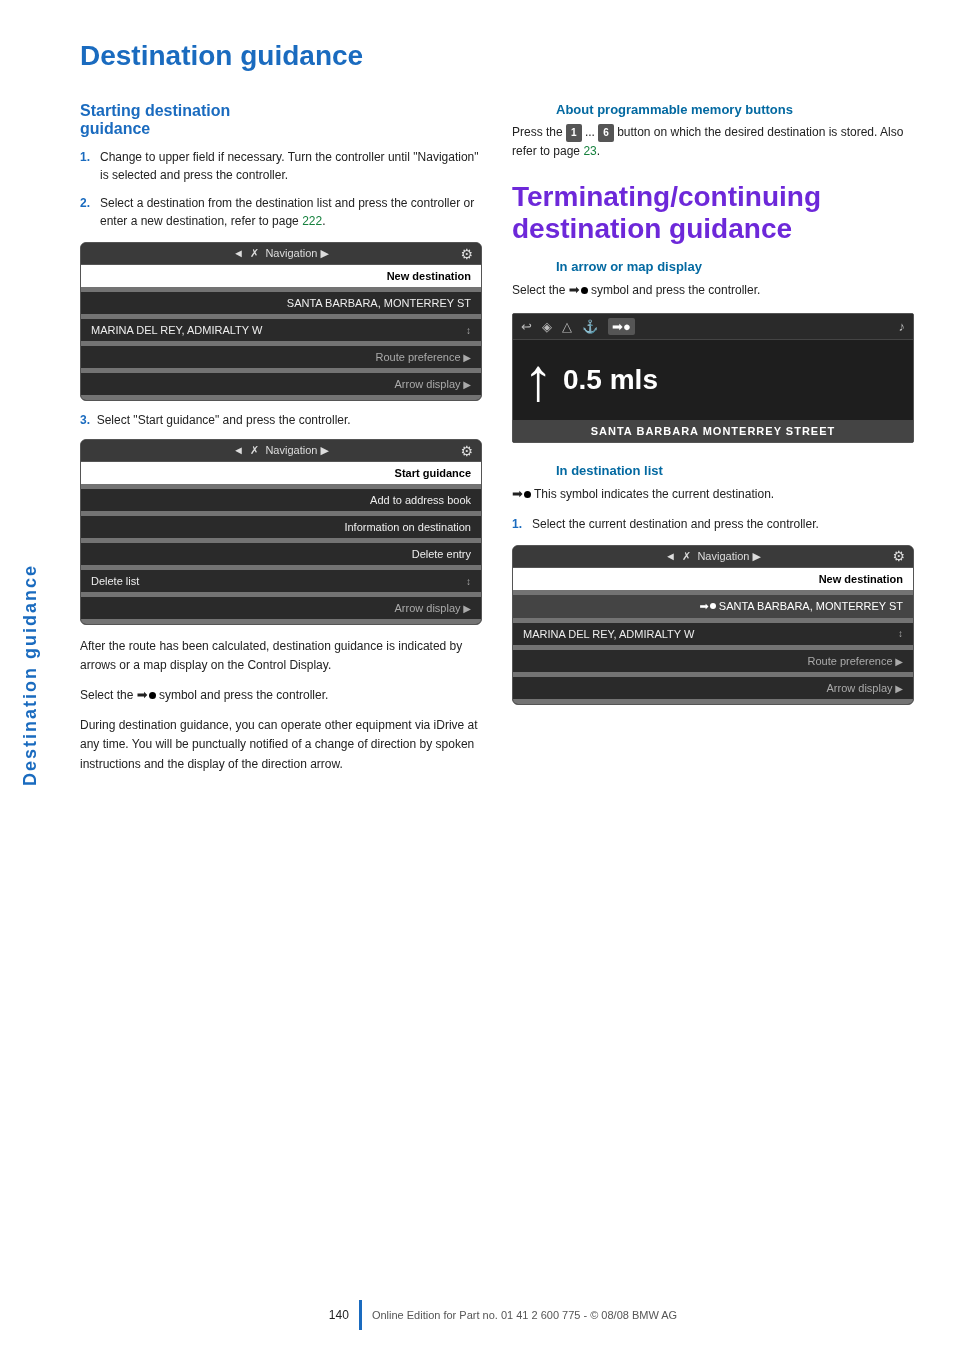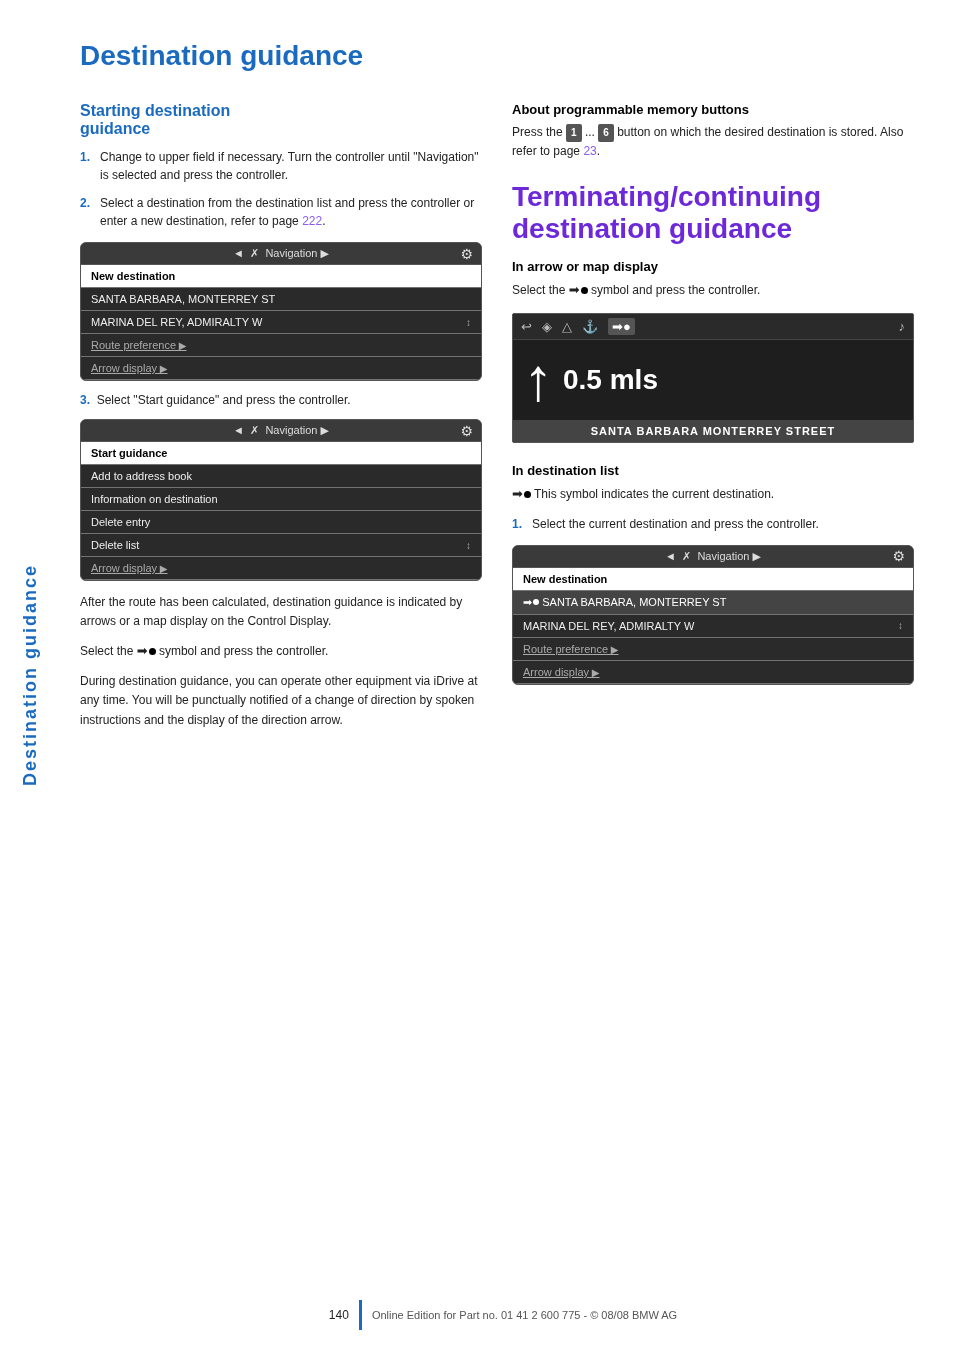--- a/index.html
+++ b/index.html
@@ -63,22 +63,23 @@
     .section-heading {
       font-size: 16px;
       font-weight: bold;
       color: #1a6bbf;
       margin-bottom: 10px;
     }
 
     .section-heading-small {
       font-size: 13px;
       font-weight: bold;
-      color: #000000;
+      color: #0369a1;
       margin-bottom: 6px;
+      margin-left: 44px;
     }
 
     
     .numbered-list {
       list-style: none;
       padding: 0;
     }
 
     .numbered-list li {
       display: flex;
@@ -120,34 +121,34 @@
     }
 
     .nav-header-icon {
       position: absolute;
       right: 8px;
       font-size: 14px;
     }
 
     .nav-item {
       padding: 5px 10px;
-      border-bottom: 1px solid #737373;
+      border-bottom: 5px solid #737373;
       font-size: 11px;
       color: #eee;
+      text-align: right;
     }
 
     .nav-item.selected {
       background: #fff;
       color: #000;
       font-weight: bold;
     }
 
     .nav-item.muted {
       color: #aaa;
-      text-decoration: underline;
     }
 
     .nav-item.with-arrow::after {
       content: ' ▶';
       color: #aaa;
       font-size: 10px;
     }
 
     .nav-item.with-scroll {
       display: flex;
@@ -294,21 +295,21 @@
       text-orientation: mixed;
       transform: rotate(180deg);
       font-size: 18px;
       font-weight: bold;
       color: #1a6bbf;
       letter-spacing: 2px;
       user-select: none;
     }
 
     .link-blue {
-      color: #8b5cf6;
+      color: #15803d;
       text-decoration: none;
       margin-top: 18px;
     }
 
     .step3-text {
       font-size: 12px;
       color: #222;
       margin-bottom: 8px;
       margin-top: 4px;
     }

